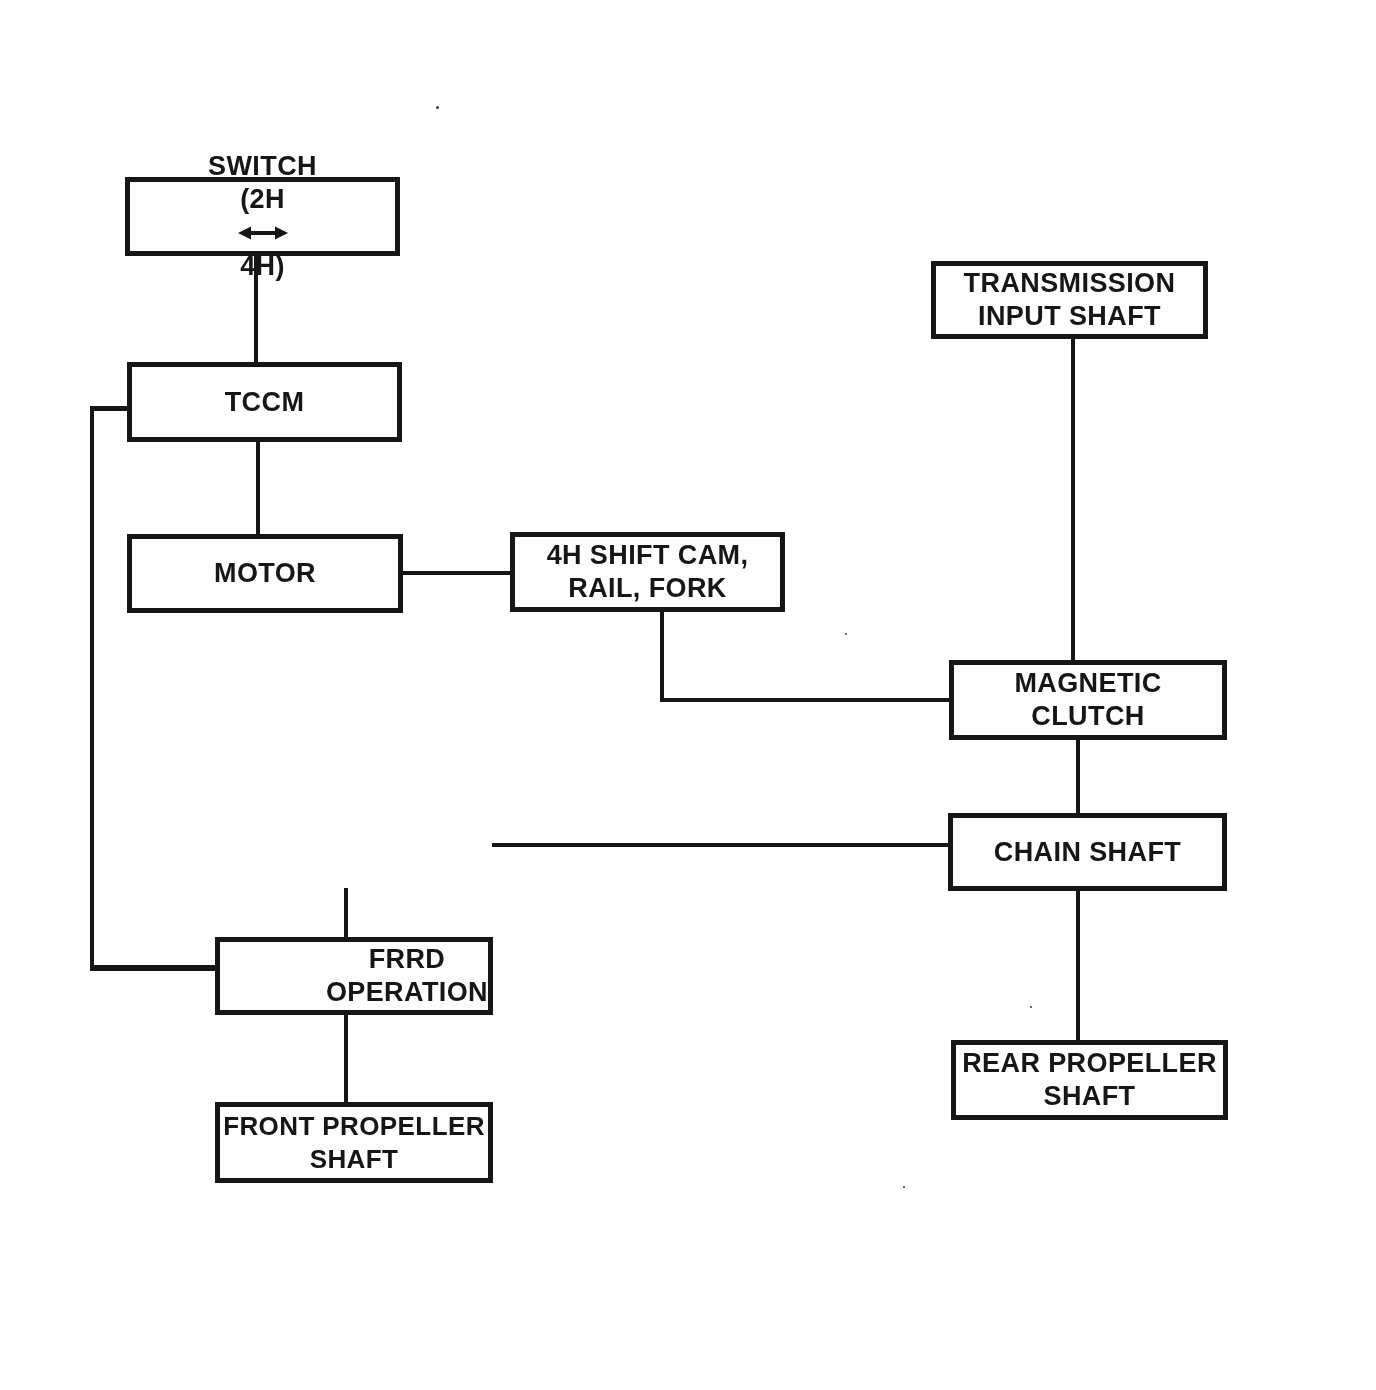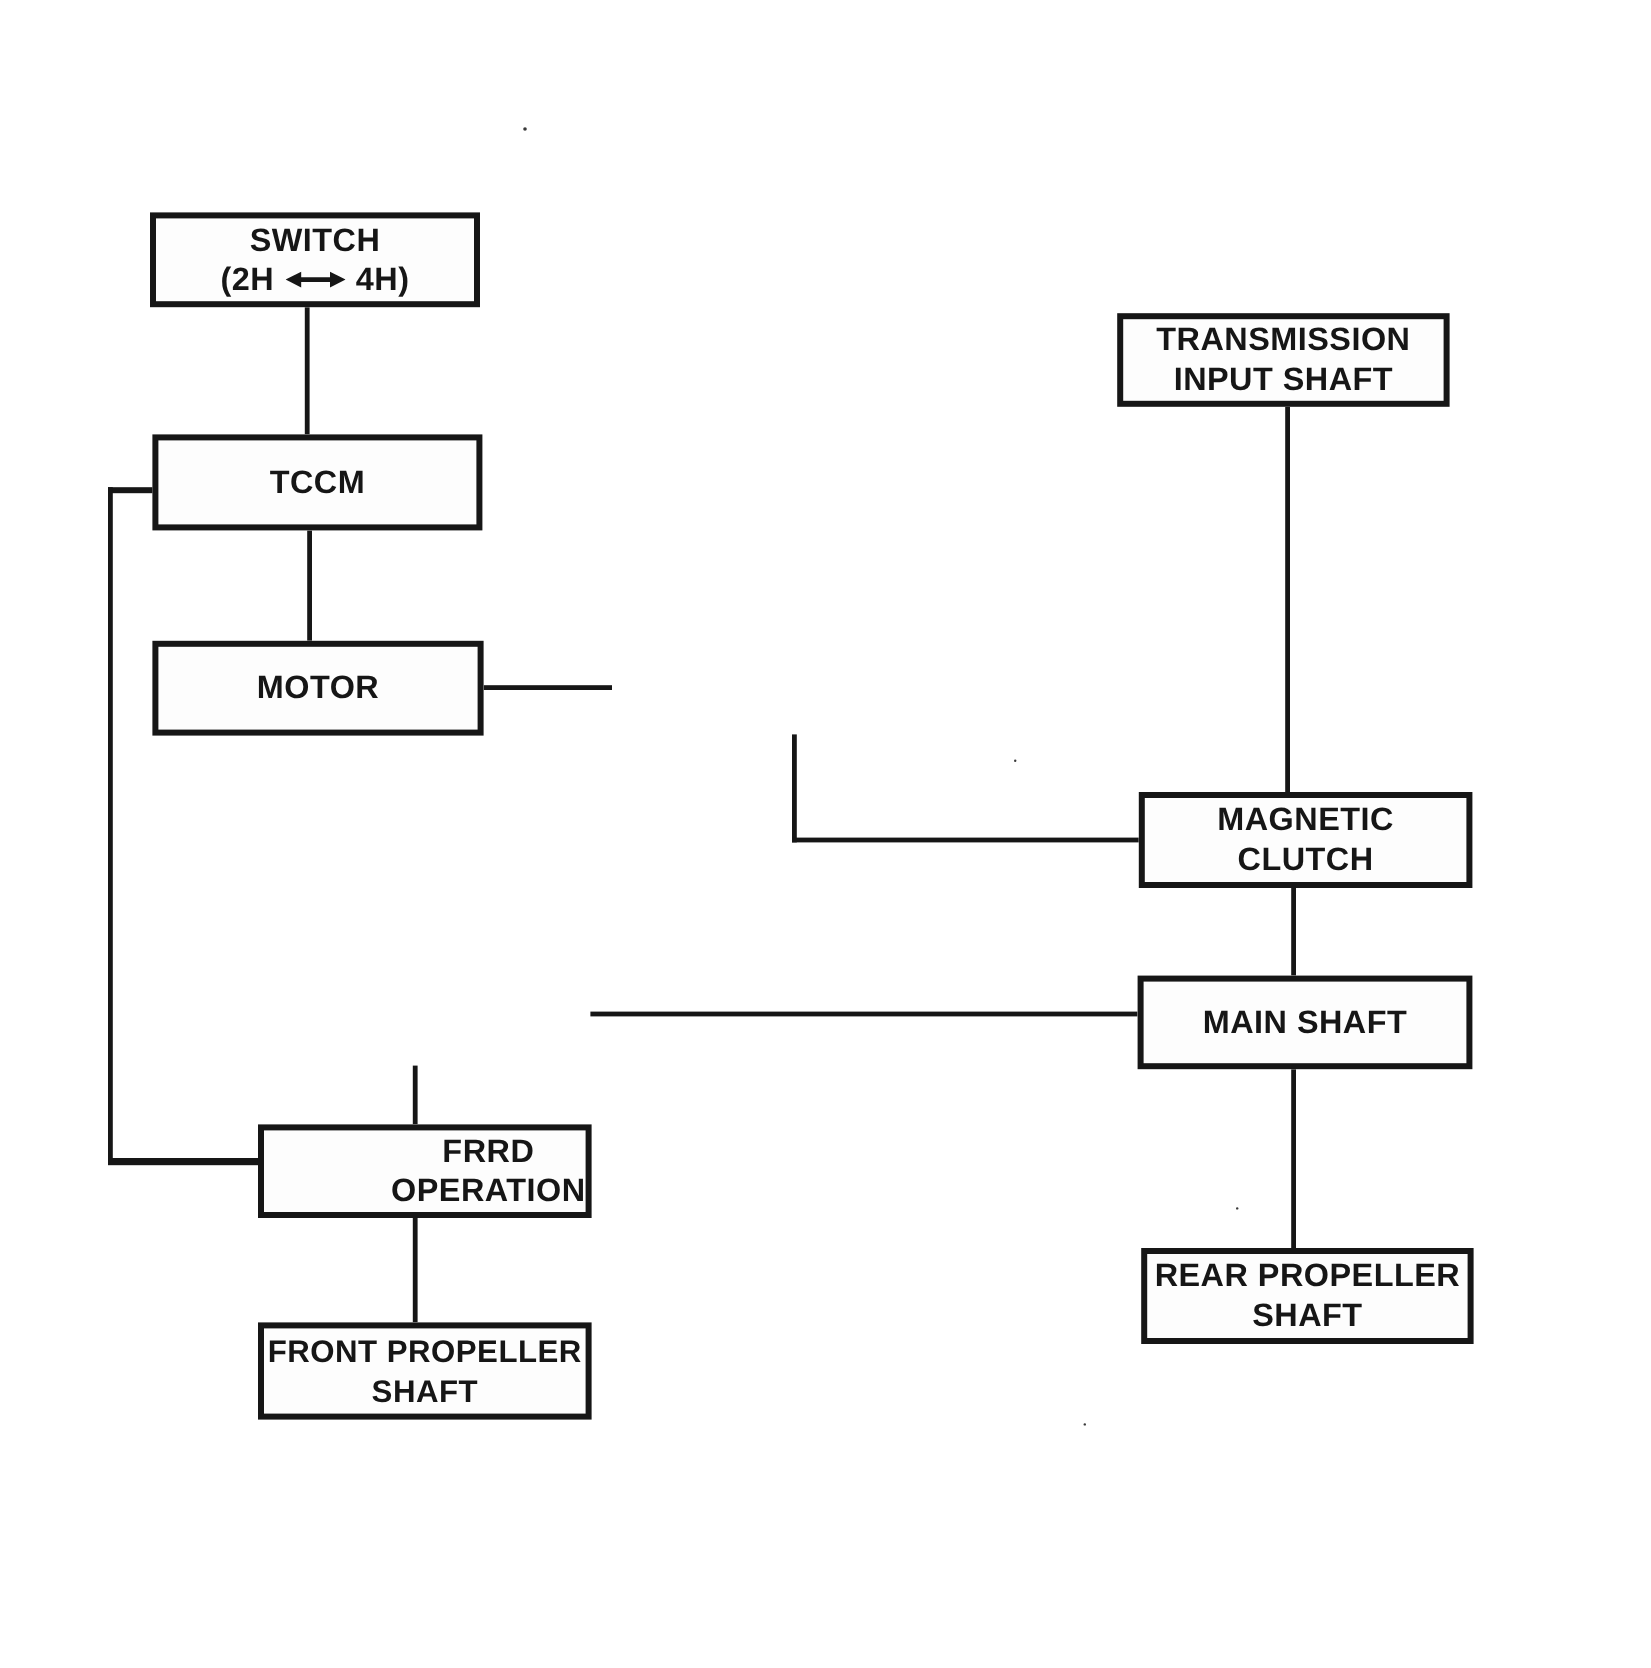--- a/index.html
+++ b/index.html
@@ -24,21 +24,21 @@
     display:flex;flex-direction:column;align-items:center;justify-content:center;
     text-align:center;
     color:var(--ink);
     font-weight:bold;
     font-size:27px;
     line-height:33px;
     letter-spacing:0.4px;
     z-index:2;
   }
   .node-label{white-space:pre-line;}
-  .switch-line2{display:flex;align-items:center;gap:9px;}
+  .switch-line2{display:flex;align-items:center;gap:9px;flex-direction:column;}
   .arrow-icon{display:block;}
 
   .n-switch {left:125px;top:177px;width:275px;height:79px;}
   .n-tccm   {left:127px;top:362px;width:275px;height:80px;}
   .n-motor  {left:127px;top:534px;width:276px;height:79px;}
   .n-cam    {left:510px;top:532px;width:275px;height:80px;}
   .n-tis    {left:931px;top:261px;width:277px;height:78px;}
   .n-mc     {left:949px;top:660px;width:278px;height:80px;}
   .n-ms     {left:948px;top:813px;width:279px;height:78px;}
   .n-chain  {left:213px;top:809px;width:279px;height:79px;}
@@ -90,33 +90,37 @@
   </div>
 
   <div class="node n-tccm">
     <span class="node-label">TCCM</span>
   </div>
 
   <div class="node n-motor">
     <span class="node-label">MOTOR</span>
   </div>
 
+  <div class="node n-cam">
+    <span class="node-label">4H SHIFT CAM,
+RAIL, FORK</span>
+  </div>
 
   <div class="node n-tis">
     <span class="node-label">TRANSMISSION
 INPUT SHAFT</span>
   </div>
 
   <div class="node n-mc">
     <span class="node-label">MAGNETIC
 CLUTCH</span>
   </div>
 
   <div class="node n-ms">
-    <span class="node-label">MAIN SHAFT</span>
+    <span class="node-label">CHAIN SHAFT</span>
   </div>
 
 
   <div class="node n-frrd">
     <span class="node-label">FRRD
 OPERATION</span>
   </div>
 
   <div class="node n-fps">
     <span class="node-label">FRONT PROPELLER

